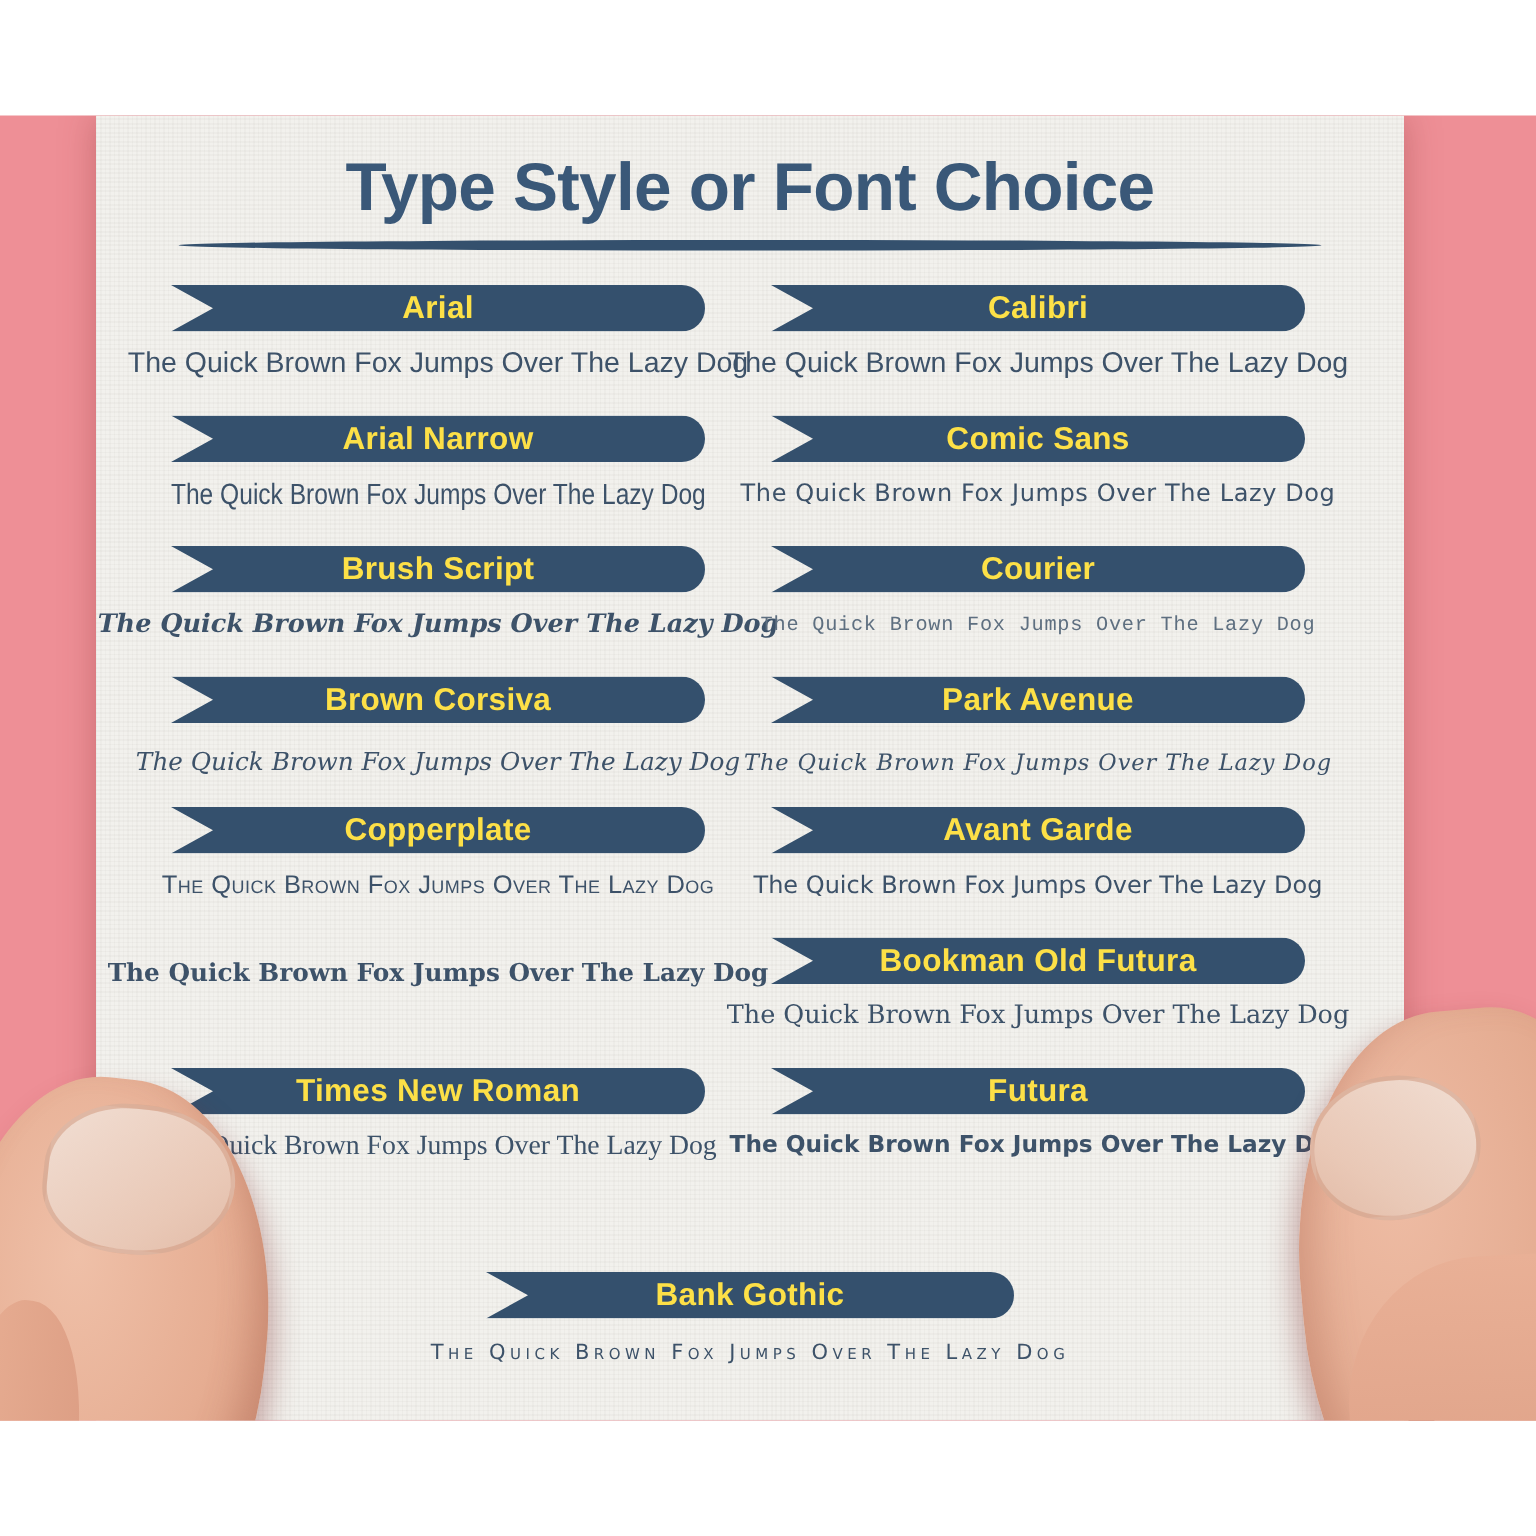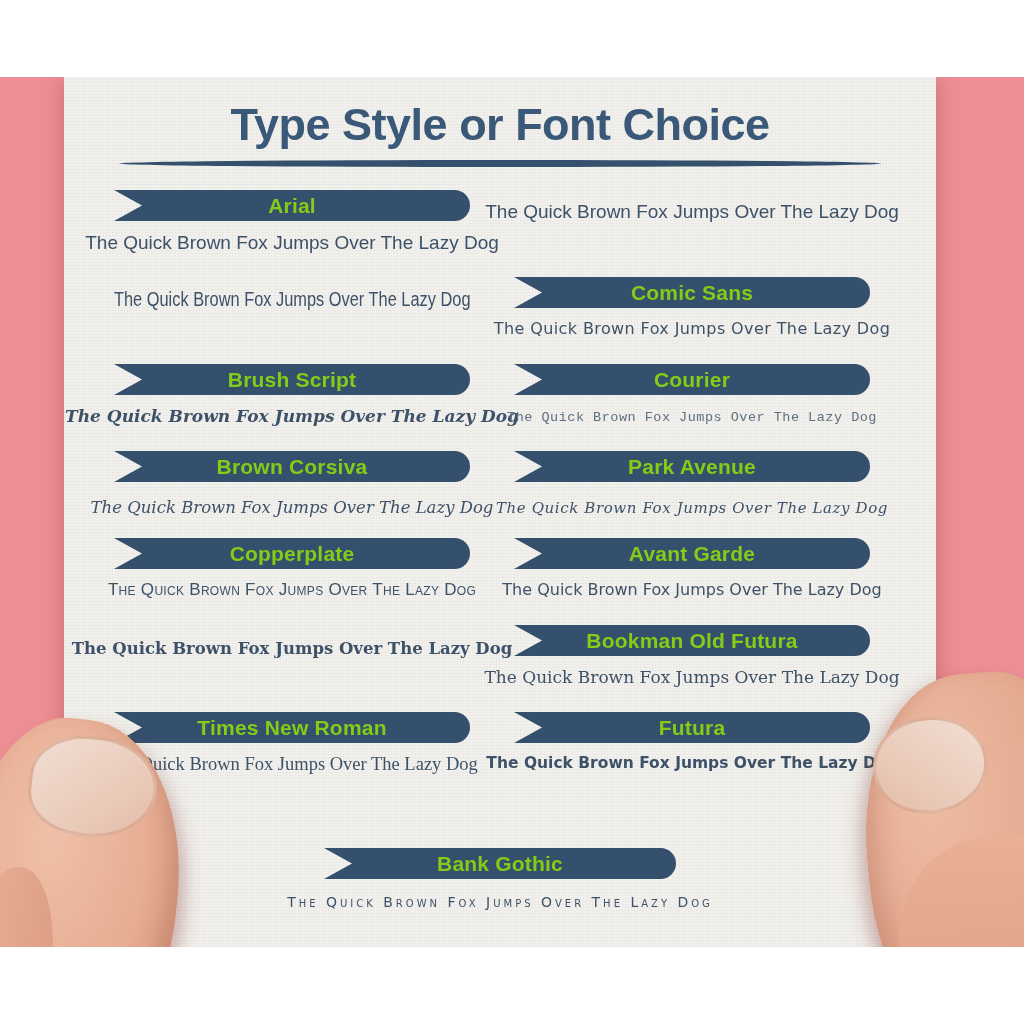--- a/index.html
+++ b/index.html
@@ -35,21 +35,21 @@
     display:grid;grid-template-columns:356px 356px;column-gap:44px;
   }
   .cell{height:87px;display:flex;flex-direction:column;align-items:center;}
   .banner{
     align-self:stretch;height:31px;flex:0 0 31px;
     background:#34506d;border-radius:0 17px 17px 0;
     clip-path:polygon(0 0,100% 0,100% 100%,0 100%,28px 50%);
     display:flex;align-items:center;justify-content:center;
   }
   .banner-label{
-    color:#84cc16;font-weight:bold;font-size:21px;letter-spacing:.2px;
+    color:#fde047;font-weight:bold;font-size:21px;letter-spacing:.2px;
     font-family:"Liberation Sans",sans-serif;
   }
   .sample{
     margin-top:11px;color:#3d5269;white-space:nowrap;text-align:center;
   }
   
   .f-arial  {font-family:"Liberation Sans",sans-serif;font-size:19px;}
   .f-calibri{font-family:"Liberation Sans",sans-serif;font-size:19px;}
   .f-narrow {font-family:"Liberation Sans",sans-serif;font-size:19.5px;transform:scaleX(.84);}
   .f-comic  {font-family:"DejaVu Sans",sans-serif;font-size:16px;letter-spacing:.4px;}
@@ -122,24 +122,30 @@
       <div class="grid">
 
         <div class="cell">
           <div class="banner">
             <span class="banner-label">Arial</span>
           </div>
           <div class="sample f-arial">The Quick Brown Fox Jumps Over The Lazy Dog</div>
         </div>
 
         <div class="cell">
+          <div class="banner">
+            <span class="banner-label">Calibri</span>
+          </div>
           <div class="sample f-calibri">The Quick Brown Fox Jumps Over The Lazy Dog</div>
         </div>
 
         <div class="cell">
+          <div class="banner">
+            <span class="banner-label">Arial Narrow</span>
+          </div>
           <div class="sample f-narrow">The Quick Brown Fox Jumps Over The Lazy Dog</div>
         </div>
 
         <div class="cell">
           <div class="banner">
             <span class="banner-label">Comic Sans</span>
           </div>
           <div class="sample f-comic">The Quick Brown Fox Jumps Over The Lazy Dog</div>
         </div>
 

